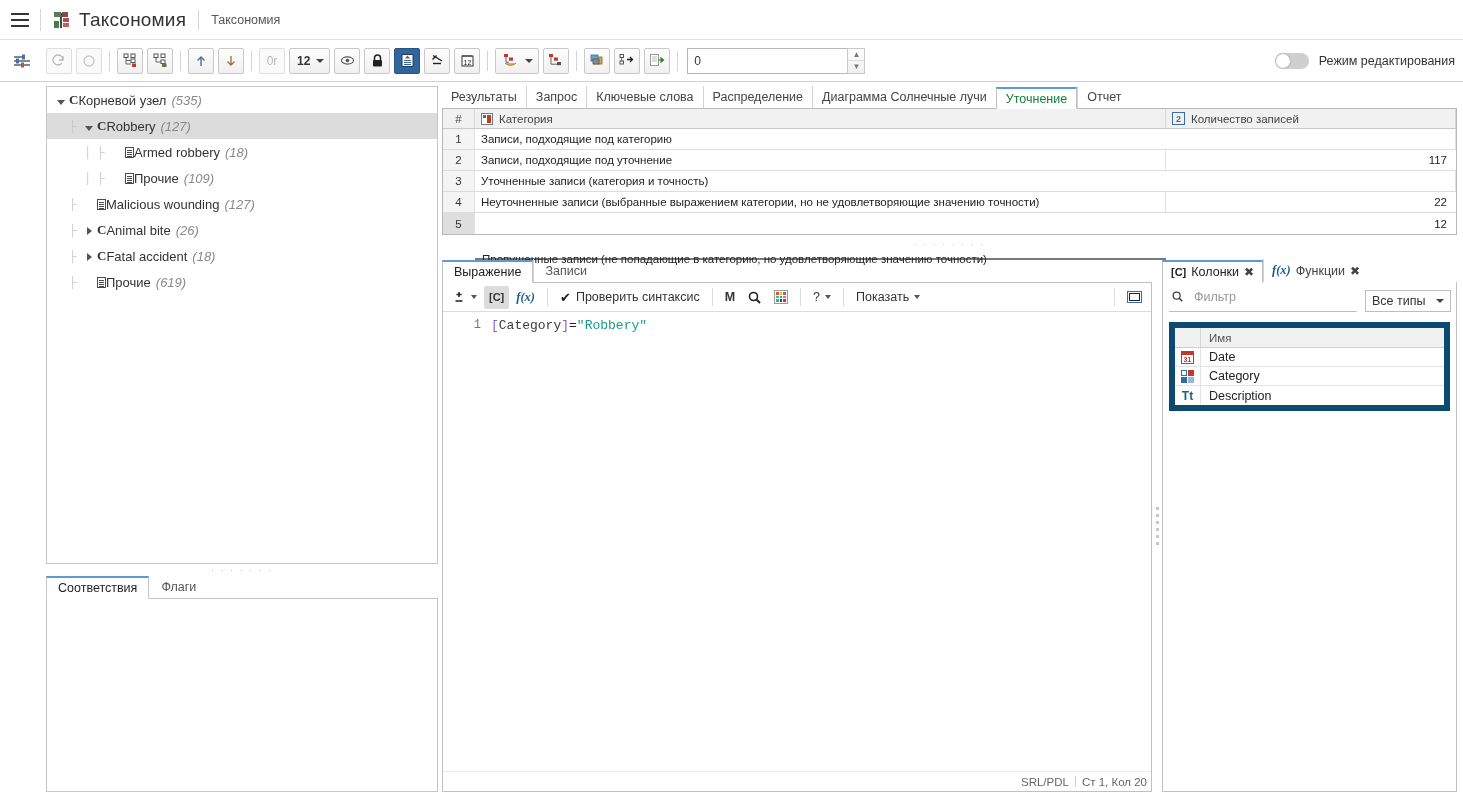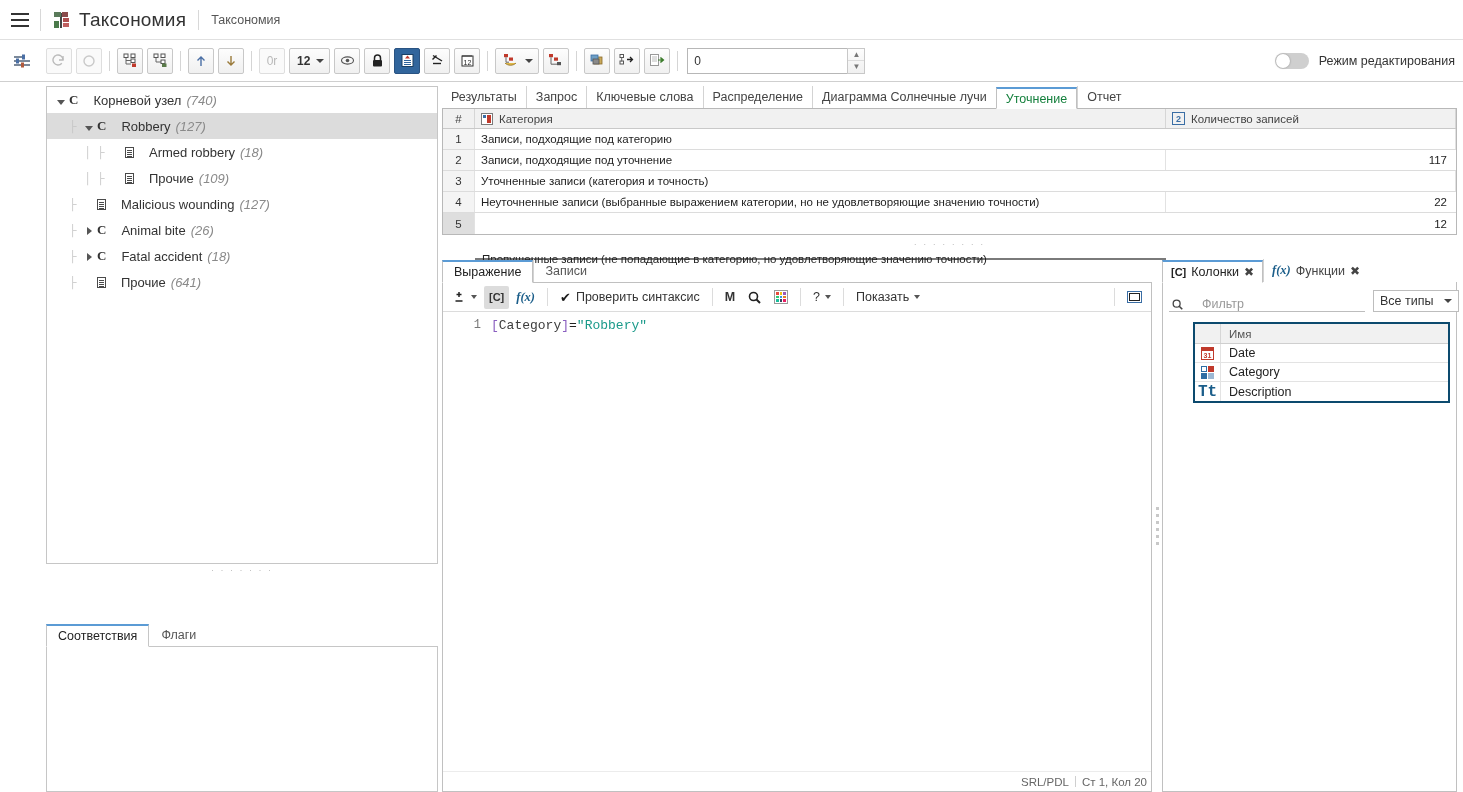--- a/index.html
+++ b/index.html
@@ -130,31 +130,31 @@
   .arrow-right { width:0;height:0;border-top:4.5px solid transparent;border-bottom:4.5px solid transparent;border-left:5px solid #555; display:inline-block; }
   .ico-c { font-weight: bold; font-size: 13px; color:#333; font-family:"Liberation Serif", serif; }
   .ico-doc {
     display:inline-block; width:9px; height:11px;
     border:1px solid #4a4a4a; position:relative; background:#fff;
   }
   .ico-doc::before {
     content:""; position:absolute; left:1px; top:2px; width:5px; height:1px;
     background:#4a4a4a; box-shadow: 0 2px 0 #4a4a4a, 0 4px 0 #4a4a4a, 0 6px 0 #4a4a4a;
   }
-  .tree-label { margin-left: 15px; }
+  .tree-label { margin-left: 0; }
   .tree-count { margin-left: 5px; font-style: italic; color: #8a8a8a; }
   .guide { color:#c5c5c5; font-size:11px; display:inline-block; width:12px; }
 
   .dotsplit {
     height: 12px; display:flex; align-items:center; justify-content:center;
     letter-spacing: 2px; color:#bbb; font-size: 9px; user-select:none; cursor: ns-resize;
   }
 
   
-  .bl-panel { flex: 1; display:flex; flex-direction:column;margin-top:48px; }
+  .bl-panel { flex: 1; display:flex; flex-direction:column; }
   .tabbar { display:flex; align-items:flex-end; height:23px; border-bottom:1px solid #c6c6c6; }
   .tab {
     height: 23px; padding: 0 11px; display:flex; align-items:center;
     font-size: 12.5px; color:#555; cursor:pointer;
     border: 1px solid transparent; border-bottom: none; background: transparent;
   }
   .tab.active {
     background:#fff; color:#222;
     border: 1px solid #c6c6c6; border-top: 2px solid #5b9bd5;
     border-bottom: 1px solid #fff; margin-bottom:-1px;
@@ -281,54 +281,54 @@
   .stab.active {
     background:#fff;color:#222;border:1px solid #c0c0c0;border-bottom:1px solid #fff;
     border-top:2px solid #5b9bd5; margin-bottom:-1px; z-index:2;
   }
   .stab .x { color:#444; font-size:12px; cursor:pointer; }
   .stab .cbr { font-size:11px; font-weight:bold; color:#222; }
   .stab .fx { font-style:italic; font-weight:bold; color:#1b5e8a; font-family:"Liberation Serif",serif; }
   .side-body { flex:1; border:1px solid #c0c0c0; border-top:none; padding:8px 6px; background:#fff; }
   .filter-row { display:flex; align-items:center; gap:8px; }
   .filter-box {
-    flex:1; display:flex; align-items:flex-end; gap:18px;
+    flex:1; display:flex; align-items:flex-start; gap:10px;
     border-bottom:1px solid #bdbdbd; height:22px; padding: 0 2px;
   }
   .filter-box input {
     border:none; outline:none; flex:1; font-size:12.5px; color:#333;
     font-family:"Liberation Sans", sans-serif; background:transparent;
   }
   .filter-box input::placeholder { color:#999; }
   .sel-types {
     height:22px; min-width:86px; border:1px solid #bdbdbd; background:#fff;
     display:flex; align-items:center; justify-content:space-between;
     padding: 0 6px; font-size:12.5px; color:#333; cursor:pointer; gap: 8px;
   }
-  .cols-grid { margin-top:10px; border:2px solid #0c4a6e;margin-left:24px; }
+  .cols-grid { margin-top:10px; border:6px solid #0c4a6e; }
   .cols-head { display:flex; height:20px; background:#f1f1f1; border-bottom:1px solid #cfcfcf; font-size:11.5px; color:#555; }
   .cols-head .ic { width:26px; border-right:1px solid #d6d6d6; }
   .cols-head .nm { flex:1; display:flex; align-items:center; padding-left:8px; }
   .col-row { display:flex; height:19px; border-bottom:1px solid #e3e3e3; font-size:12.5px; color:#222; }
   .col-row:last-child { border-bottom:none; }
   .col-row .ic { width:26px; display:flex; align-items:center; justify-content:center; border-right:1px solid #e3e3e3; }
   .col-row .nm { flex:1; display:flex; align-items:center; padding-left:8px; }
 
   .ic-date {
     width:13px;height:13px;border:1px solid #c0392b;background:#fff;position:relative;
     display:flex;align-items:flex-end;justify-content:center;
     font-size:7px;color:#c0392b;font-weight:bold;line-height:1;
   }
   .ic-date::before{content:"";position:absolute;left:0;top:0;right:0;height:3px;background:#c0392b;}
   .ic-cat2 { width:13px;height:13px;display:grid;grid-template-columns:1fr 1fr;grid-template-rows:1fr 1fr;gap:1px; }
   .ic-cat2 i:nth-child(1){background:#fff;border:1px solid #2e6da4;}
   .ic-cat2 i:nth-child(2){background:#c0392b;}
   .ic-cat2 i:nth-child(3){background:#2e6da4;}
   .ic-cat2 i:nth-child(4){background:#9cb8d4;}
-  .ic-txt { font-weight:bold; color:#1b5e8a; font-size:16px; font-family:Liberation Mono, monospace; }
+  .ic-txt { font-weight:bold; color:#1b5e8a; font-size:12px; font-family:Liberation Sans, sans-serif; }
 </style>
 </head>
 <body>
 
 <div class="header">
   <div class="hamburger">
     <span></span>
       <span></span>
       <span></span>
   </div>
@@ -510,21 +510,21 @@
 
 <div class="main">
 
   <div class="left-col">
     <div class="panel tree-panel" id="tree-host">
         <div class="tree-row">
           <span style="display:inline-block;width:6px"></span>
           <span class="tw"><span class="arrow-down"></span></span>
           <span class="ico-c">C</span>
           <span class="tree-label">Корневой узел</span>
-          <span class="tree-count">(740)</span>
+          <span class="tree-count">(535)</span>
         </div>
         <div class="tree-row selected">
           <span style="display:inline-block;width:22px"></span>
           <span class="guide">├</span>
           <span class="tw"><span class="arrow-down"></span></span>
           <span class="ico-c">C</span>
           <span class="tree-label">Robbery</span>
           <span class="tree-count">(127)</span>
         </div>
         <div class="tree-row">
@@ -568,21 +568,21 @@
           <span class="ico-c">C</span>
           <span class="tree-label">Fatal accident</span>
           <span class="tree-count">(18)</span>
         </div>
         <div class="tree-row">
           <span style="display:inline-block;width:22px"></span>
           <span class="guide">├</span>
           <span class="tw"></span>
           <span class="ico-doc"></span>
           <span class="tree-label">Прочие</span>
-          <span class="tree-count">(641)</span>
+          <span class="tree-count">(619)</span>
         </div>
       </div>
     <div class="dotsplit">· · · · · · ·</div>
     <div class="bl-panel">
       <div class="tabbar" id="bl-tabs">
           <div class="tab active">Соответствия</div>
           <div class="tab">Флаги</div>
         </div>
       <div class="tab-body"></div>
     </div>

